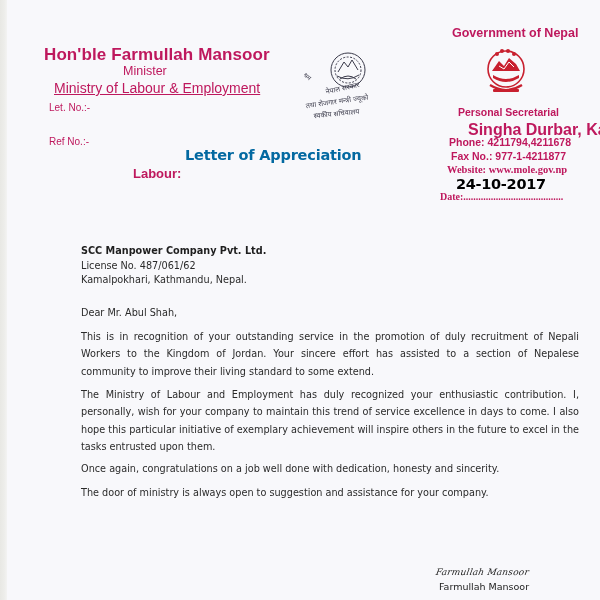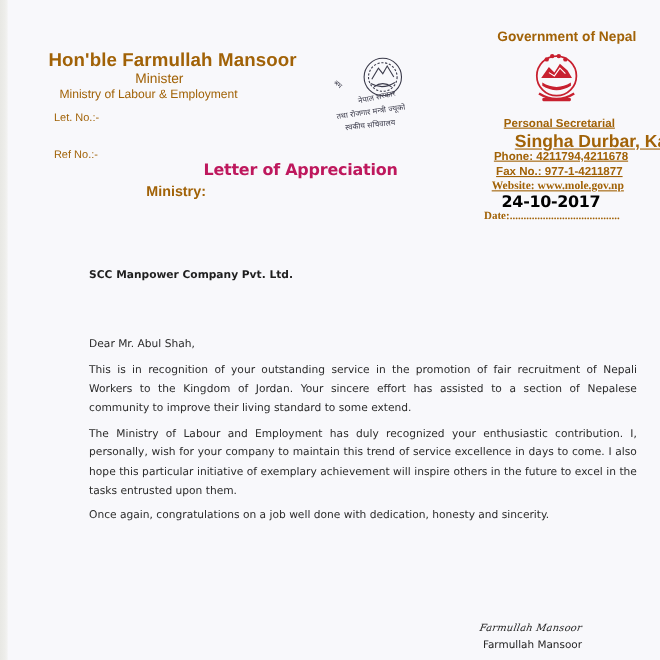--- a/index.html
+++ b/index.html
@@ -9,40 +9,40 @@
     font-family:"Liberation Sans", sans-serif;
   }
   .page {
     position:absolute; left:0; top:0; width:600px; height:600px;
     background:#f8f8fb;
   }
   .left-edge {
     position:absolute; left:0; top:0; width:7px; height:600px;
     background:linear-gradient(to right,#e8e8e4,#ededea 60%,#f3f3f2);
   }
-  .red { color:#a16207; }
+  .red { color:#be185d; }
   .abs { position:absolute; white-space:nowrap; }
 
   
   .minister-name { left:44px; top:45px; font-size:17px; font-weight:bold; letter-spacing:0.1px; }
   .minister-title { left:123px; top:64px; font-size:12.5px; }
-  .ministry-name { left:54px; top:80px; font-size:11px; }
+  .ministry-name { left:54px; top:80px; font-size:14px;text-decoration:underline; }
   .let-no { left:49px; top:102px; font-size:10px; }
   .ref-no { left:49px; top:136px; font-size:10px; }
 
-  .doc-title { left:185px; top:147px; font-size:14.5px; font-weight:bold; color:#be185d; font-family:"DejaVu Sans", sans-serif; letter-spacing:-0.2px; }
+  .doc-title { left:185px; top:147px; font-size:14.5px; font-weight:bold; color:#0369a1; font-family:"DejaVu Sans", sans-serif; letter-spacing:-0.2px; }
   .subject-label { left:133px; top:166px; font-size:13px; font-weight:bold; }
 
   
   .stamp { position:absolute; left:296px; top:48px; width:100px; height:78px; }
 
   
   .gov-title { left:452px; top:26px; font-size:12.5px; font-weight:bold; }
   .emblem { position:absolute; left:479px; top:45px; width:54px; height:52px; }
-  .rh { font-size:10.5px; font-weight:bold;text-decoration:underline; }
+  .rh { font-size:10.5px; font-weight:bold; }
   .sec-office { left:458px; top:106px; }
   .sec-address { left:441px; top:121px; font-size:16px;margin-left:27px; }
   .sec-phone { left:449px; top:136px; }
   .sec-fax { left:451px; top:150px; }
   .sec-web { left:447px; top:164px; font-family:"Liberation Serif", serif; font-size:10.5px; }
   .date-value { left:456px; top:176px; font-size:14.5px; font-weight:bold; color:#000000; font-family:"DejaVu Sans", sans-serif; letter-spacing:-0.3px; }
   .date-label { left:440px; top:191px; font-family:Liberation Serif, serif; font-size:10px; font-weight:bold; }
 
   
   .body-text { font-family:"DejaVu Sans", sans-serif; font-size:9.7px; color:#2a2a2a; }
@@ -110,27 +110,30 @@
   </div>
   <div class="abs red rh sec-office">Personal Secretarial</div>
   <div class="abs red rh sec-address">Singha Durbar, Kathmandu</div>
   <div class="abs red rh sec-phone">Phone: 4211794,4211678</div>
   <div class="abs red rh sec-fax">Fax No.: 977-1-4211877</div>
   <div class="abs red rh sec-web">Website: www.mole.gov.np</div>
   <div class="abs date-value">24-10-2017</div>
   <div class="abs red date-label">Date:........................................</div>
 
   <div class="abs doc-title">Letter of Appreciation</div>
-  <div class="abs red subject-label">Ministry:</div>
+  <div class="abs red subject-label">Labour:</div>
 
   <div class="recipient body-text">
     <div class="company">SCC Manpower Company Pvt. Ltd.</div>
+    <div>License No. 487/061/62</div>
+    <div>Kamalpokhari, Kathmandu, Nepal.</div>
   </div>
 
   <div class="salutation body-text">Dear Mr. Abul Shah,</div>
 
-  <p class="para p1 body-text">This is in recognition of your outstanding service in the promotion of fair recruitment of Nepali Workers to the Kingdom of Jordan. Your sincere effort has assisted to a section of Nepalese community to improve their living standard to some extend.</p>
+  <p class="para p1 body-text">This is in recognition of your outstanding service in the promotion of duly recruitment of Nepali Workers to the Kingdom of Jordan. Your sincere effort has assisted to a section of Nepalese community to improve their living standard to some extend.</p>
   <p class="para p2 body-text">The Ministry of Labour and Employment has duly recognized your enthusiastic contribution. I, personally, wish for your company to maintain this trend of service excellence in days to come. I also hope this particular initiative of exemplary achievement will inspire others in the future to excel in the tasks entrusted upon them.</p>
   <p class="para p3 body-text">Once again, congratulations on a job well done with dedication, honesty and sincerity.</p>
+  <p class="para p4 body-text">The door of ministry is always open to suggestion and assistance for your company.</p>
 
   <div class="abs signature-script">Farmullah Mansoor</div>
   <div class="abs signatory-name">Farmullah Mansoor</div>
 </div>
 
 </body></html>

